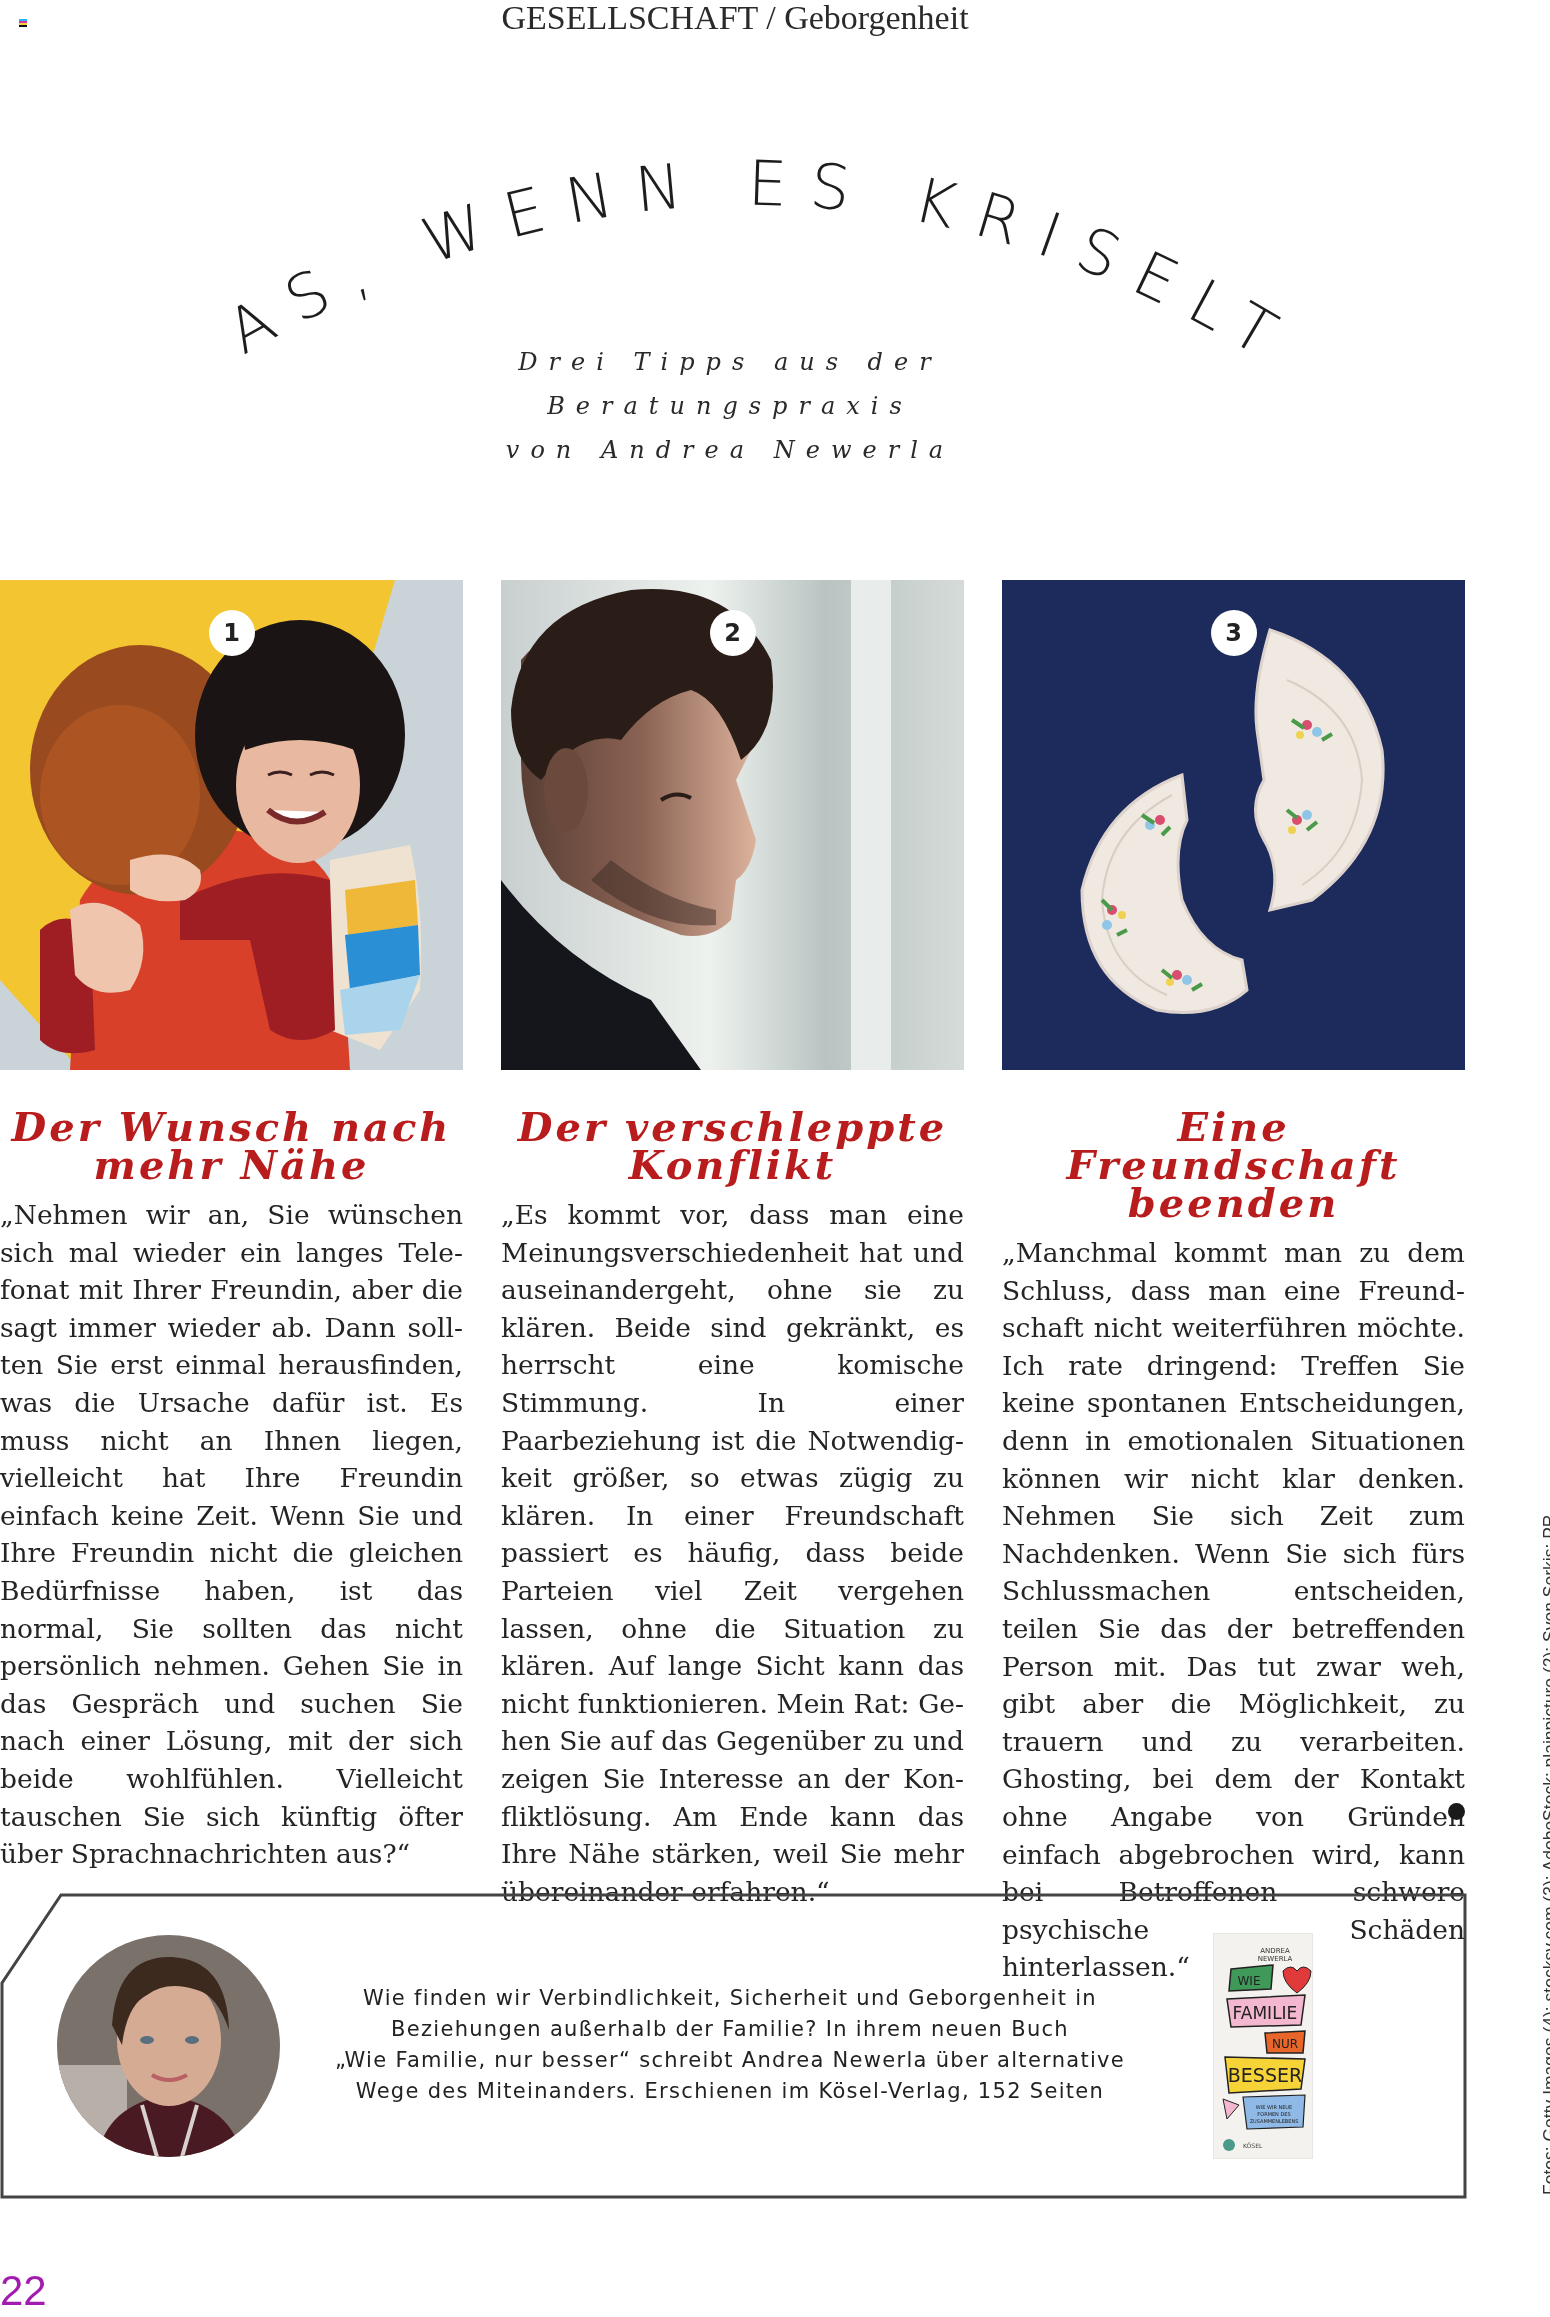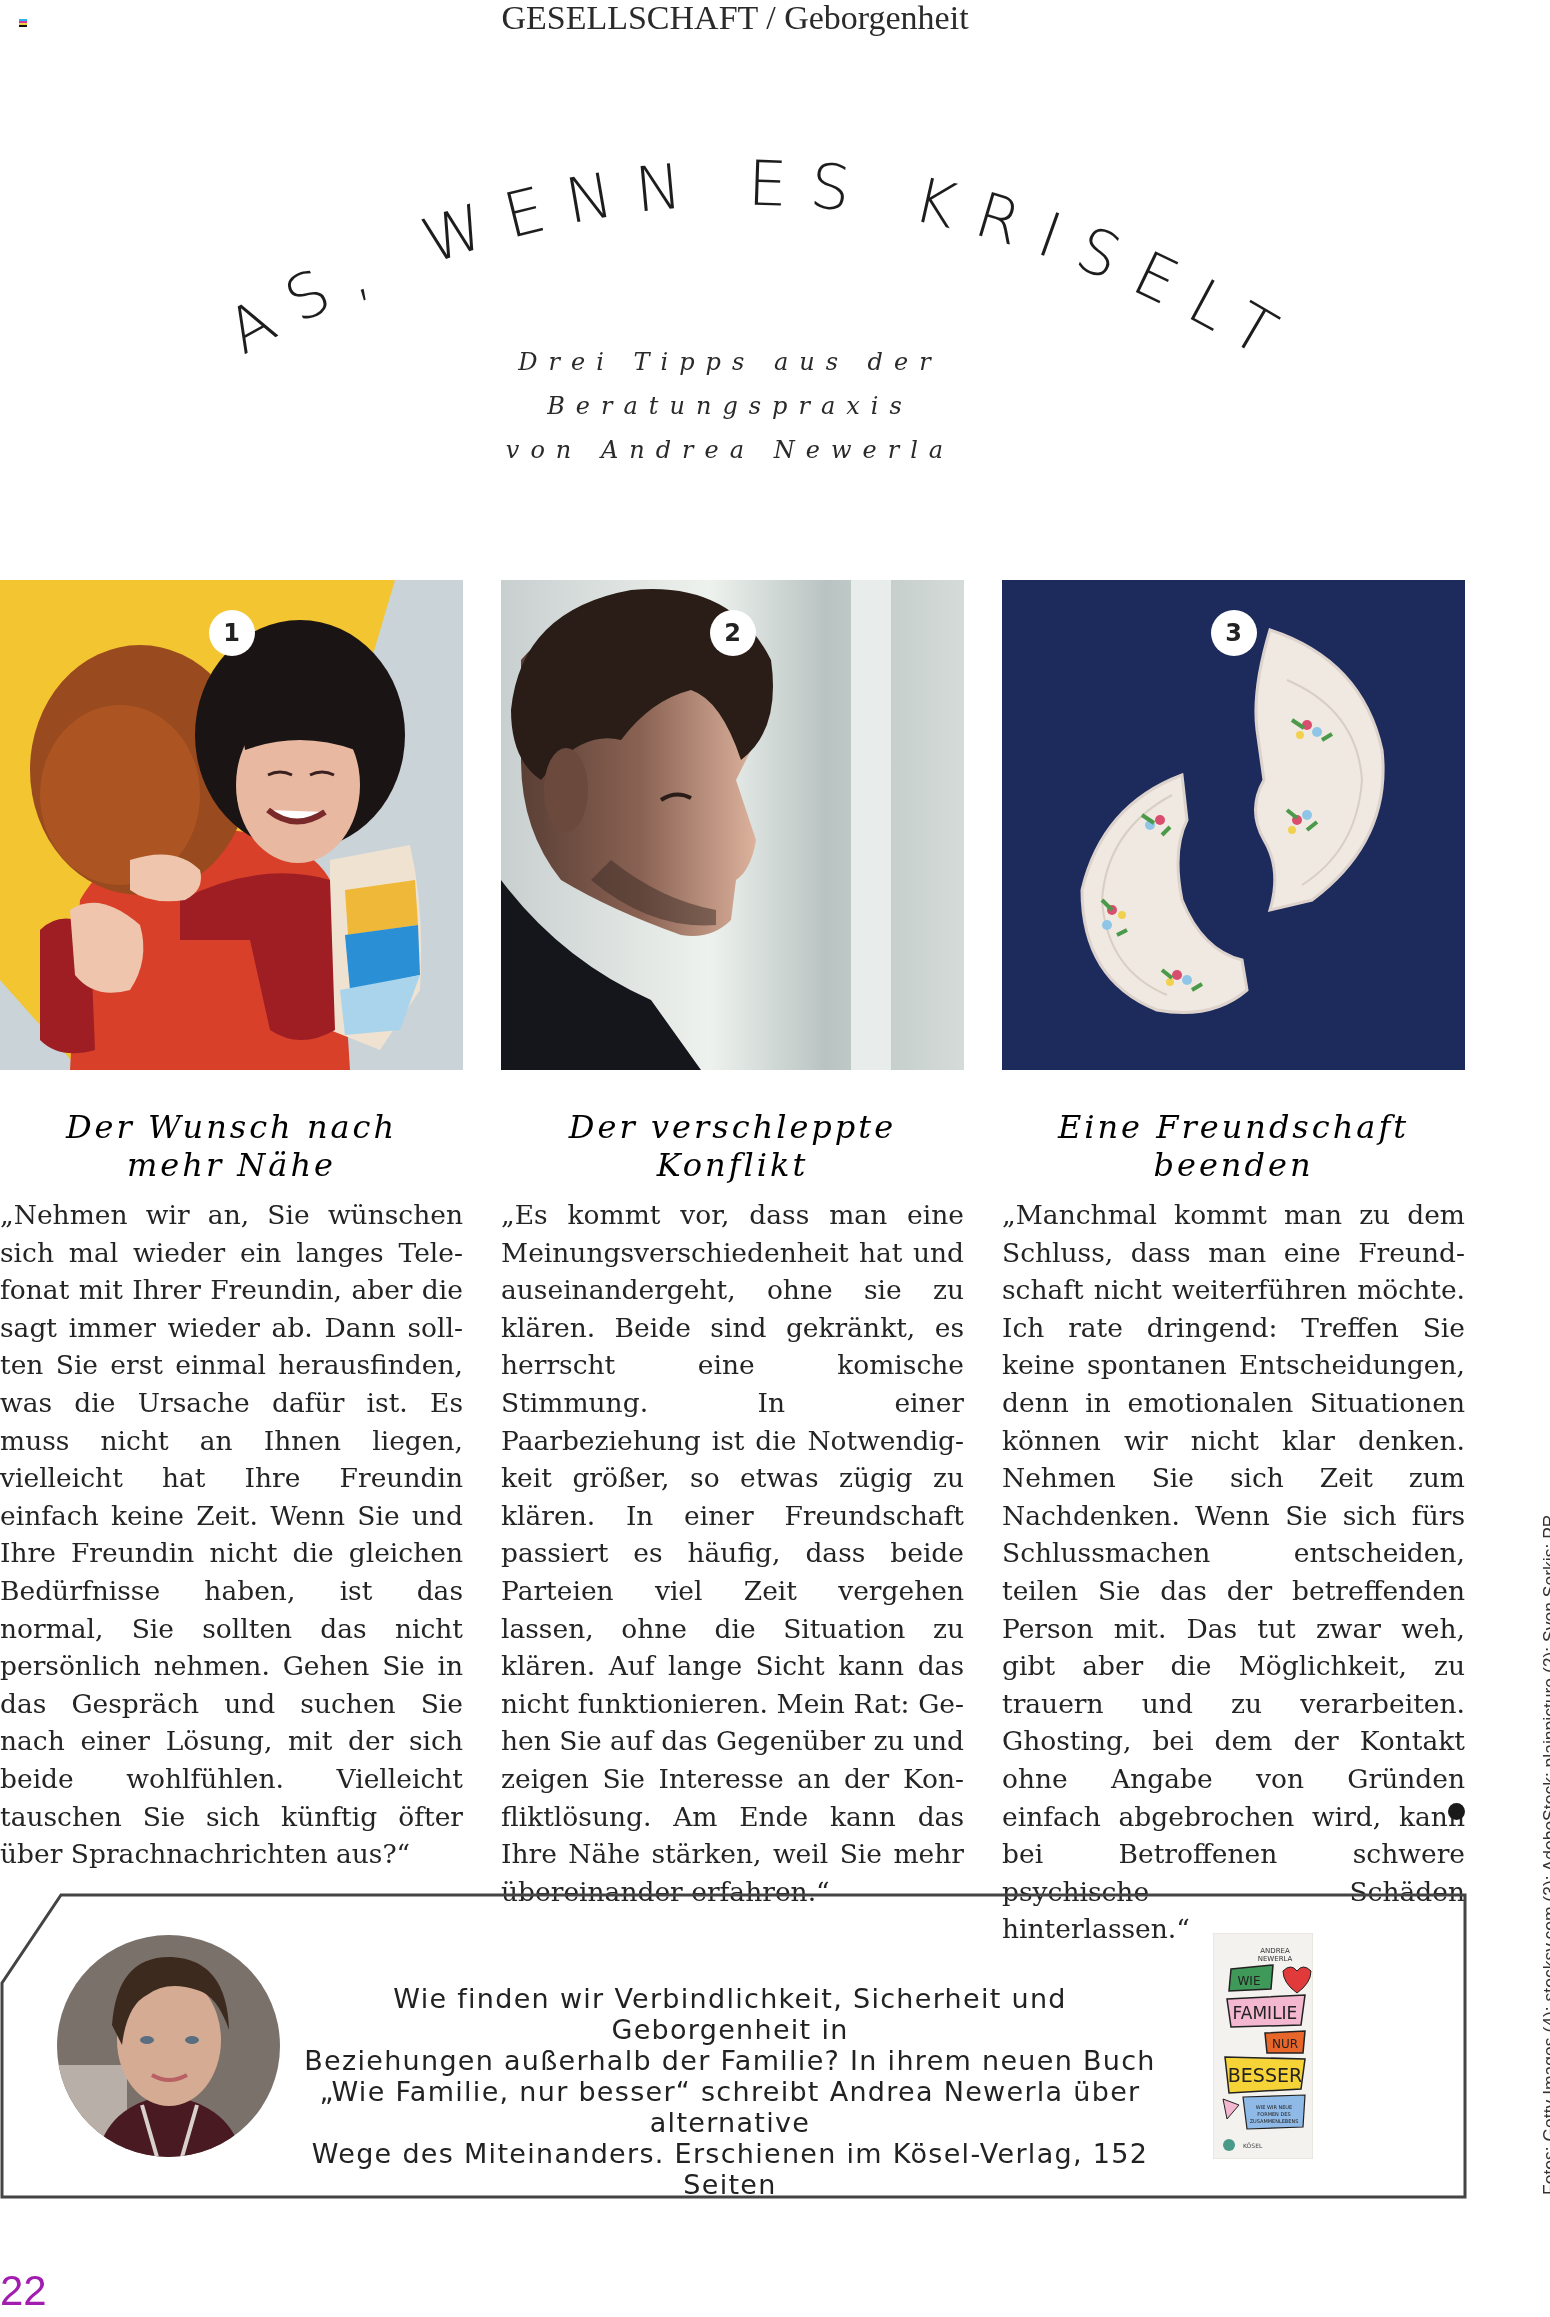--- a/index.html
+++ b/index.html
@@ -35,22 +35,22 @@
     .tip-photo { position: relative; width: 463px; height: 490px; overflow: hidden; }
     .tip-badge {
       position: absolute; top: 30px; left: 50%; margin-left: -23px;
       width: 46px; height: 46px; border-radius: 50%; background: #ffffff;
       display: flex; align-items: center; justify-content: center;
       font-family: "DejaVu Sans", sans-serif; font-weight: bold; font-size: 24px; color: #222;
     }
 
     .tip-title {
       margin-top: 38px; text-align: center;
-      font-family: "DejaVu Serif", serif; font-style: italic; font-size: 32px;
-      line-height: 38px; letter-spacing: 3px; color: #000000;
+      font-family: "DejaVu Serif", serif; font-style: italic; font-size: 40px;
+      line-height: 38px; letter-spacing: 3px; color: #b91c1c; font-weight: bold;
     }
     .tip-title span { display: block; }
     .tip-body {
       margin-top: 12px; font-family: "DejaVu Serif", serif; font-size: 26.5px; line-height: 37.6px;
       text-align: justify; color: #242424; hyphens: manual;
     }
     .end-dot {
       position: absolute; left: 1448px; top: 1803px; width: 17px; height: 17px;
       border-radius: 50%; background: #1a1a1a;
     }
@@ -61,21 +61,21 @@
     }
 
     .book-callout { position: absolute; left: 0; top: 1893px; width: 1468px; height: 306px; }
     .book-callout svg.frame { position: absolute; left: 0; top: 0; }
     .author-portrait {
       position: absolute; left: 57px; top: 42px; width: 223px; height: 222px;
       border-radius: 50%; overflow: hidden;
     }
     .callout-text {
       position: absolute; left: 300px; top: 90px; width: 860px; text-align: center;
-      font-family: "DejaVu Sans", sans-serif; font-size: 27px; line-height: 31px;
+      font-family: "DejaVu Sans", sans-serif; font-size: 21px; line-height: 31px;
       letter-spacing: 1.3px; color: #222;
     }
     .callout-text span { display: block; }
     .book-cover { position: absolute; left: 1213px; top: 40px; width: 100px; height: 222px; }
 
     .page-number {
       position: absolute; left: 0; top: 2268px;
       font-family: "Liberation Sans", sans-serif; font-size: 42px; line-height: 46px; color: #a21caf;
     }
   </style>

